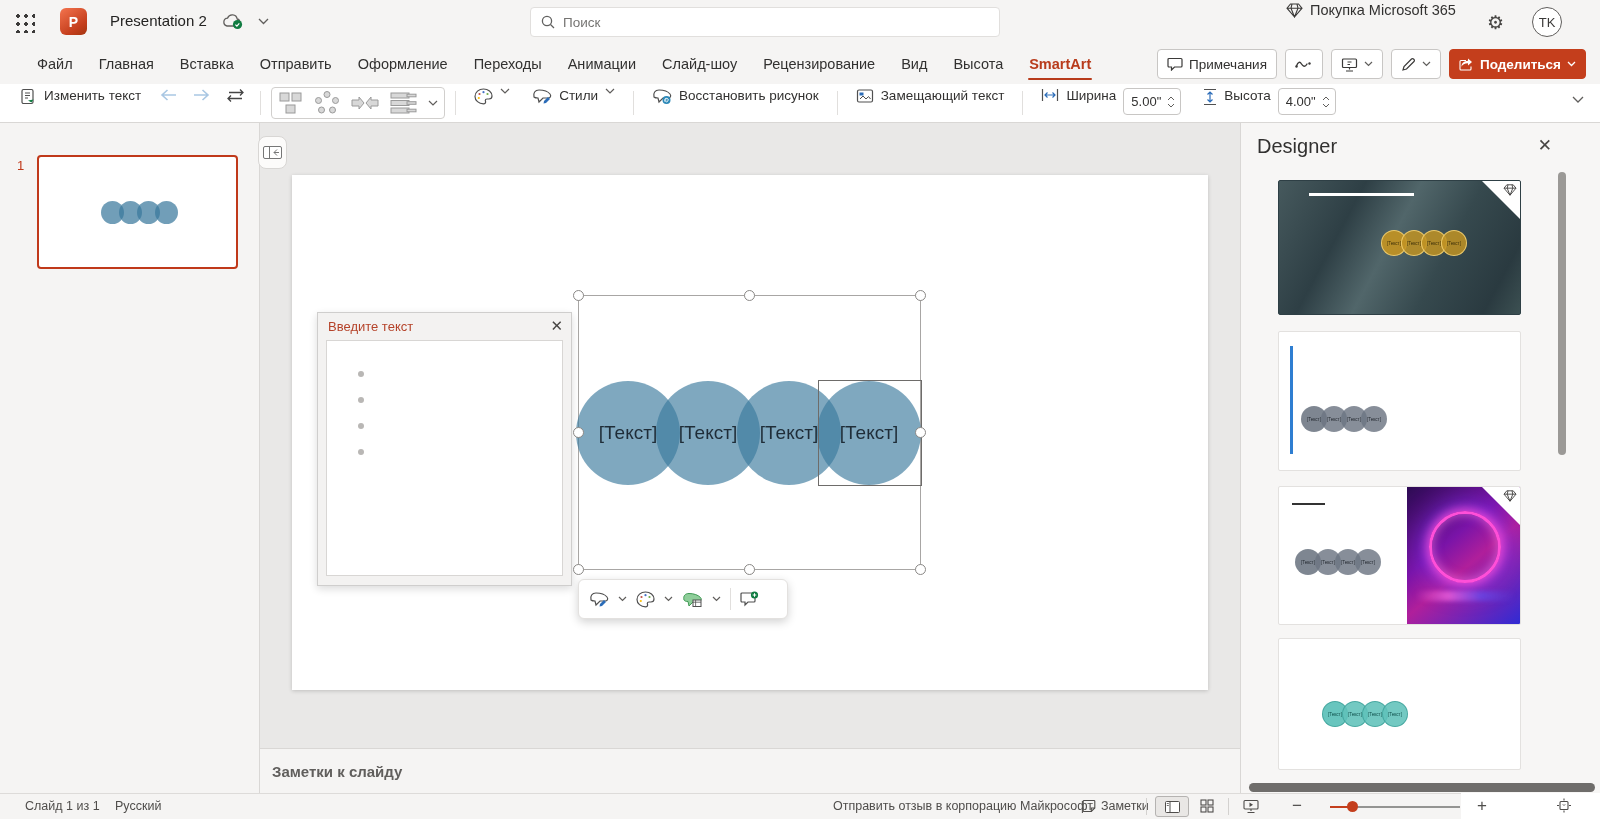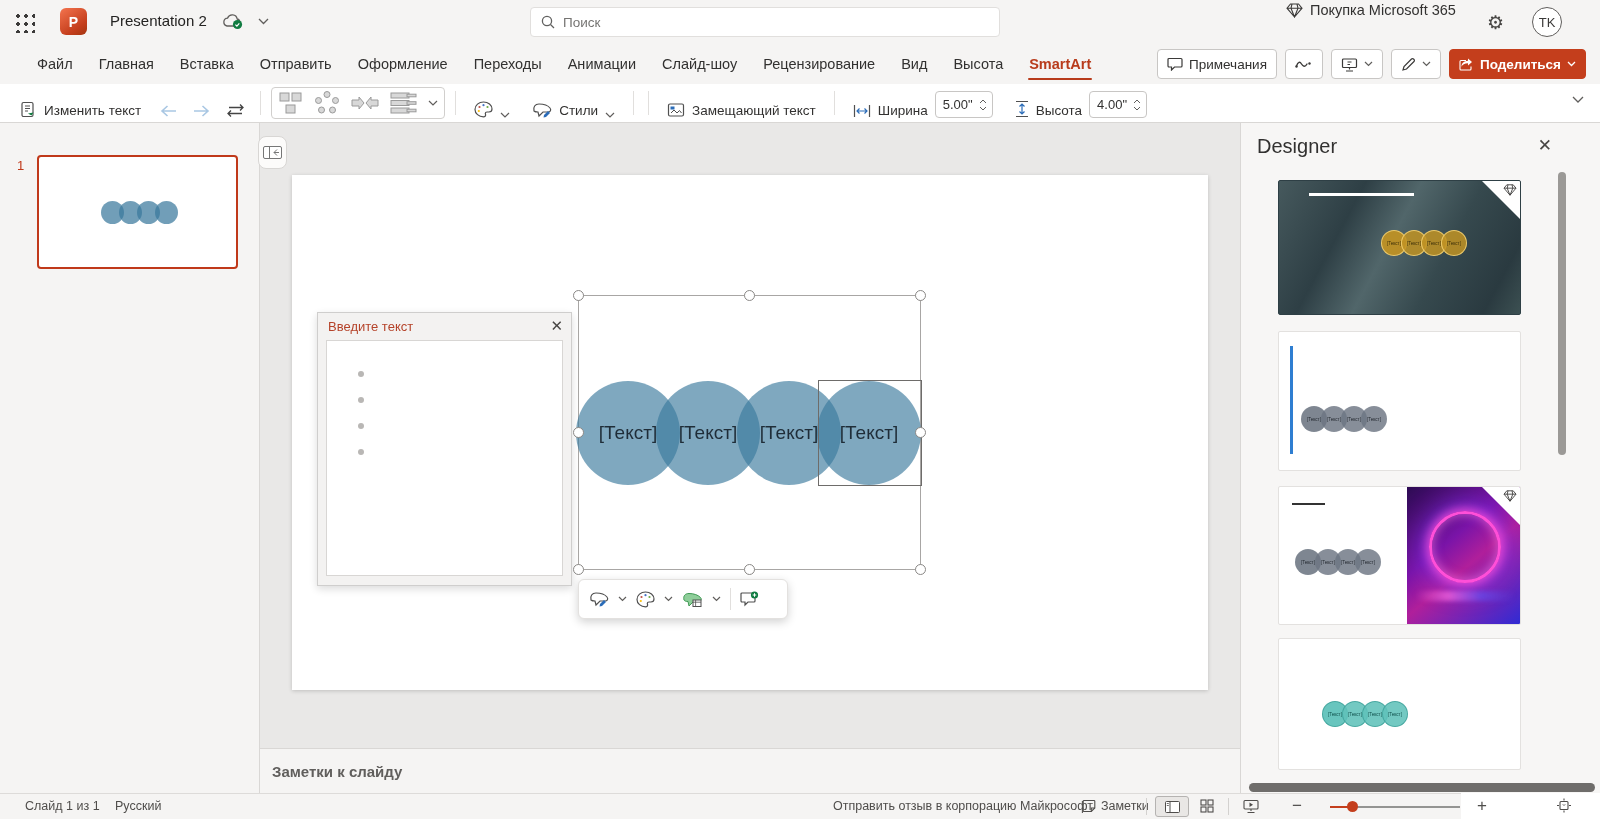--- a/index.html
+++ b/index.html
@@ -37,21 +37,21 @@
   .mtab.active { color:#b83b1b; font-weight:bold; }
   .mtab.active::after { content:""; position:absolute; left:12px; right:12px; bottom:4px; height:2.5px; background:#b83b1b; border-radius:2px; }
   #menu-right { position:absolute; right:14px; top:49px; display:flex; gap:8px; align-items:center; }
   .mbtn { background:#fff; border:1px solid #c8c6c4; border-radius:4px; height:30px; display:flex;
      align-items:center; gap:6px; padding:0 9px; font-size:13.5px; color:#323130; cursor:pointer; }
   #share-btn { background:#c43e1c; border:1px solid #c43e1c; color:#fff; font-weight:bold; }
 
   
   #ribbon { left:0; top:84px; width:1600px; height:39px; background:#fff; border-bottom:1px solid #d9d7d5;
      display:flex; align-items:center; padding-left:12px; gap:6px; }
-  .rbtn { display:flex; align-items:flex-end; gap:7px; padding:0 8px; height:30px; border-radius:4px;
+  .rbtn { display:flex; align-items:flex-start; gap:7px; padding:0 8px; height:30px; border-radius:4px;
      font-size:13.5px; color:#323130; cursor:pointer; white-space:nowrap; }
   .rdiv { width:1px; height:24px; background:#e1dfdd; margin:0 4px; }
   #layout-group { display:flex; align-items:center; border:1px solid #d1cfcd; border-radius:4px;
      height:32px; padding:0 6px; gap:10px; background:#fff; }
   .spinbox { display:flex; align-items:center; border:1px solid #c8c6c4; border-radius:4px; height:27px;
      width:58px; padding:0 4px 0 7px; background:#fff; }
   .spinbox input { width:36px; border:none; outline:none; font-size:13px; color:#323130;
      font-family:"Liberation Sans",sans-serif; background:transparent; }
   .stepper { display:flex; flex-direction:column; gap:2px; color:#605e5c; cursor:pointer; }
   #ribbon-collapse { position:absolute; right:16px; top:96px; color:#605e5c; cursor:pointer; }
@@ -327,20 +327,30 @@
           </svg>
       </span>
       <span>Стили</span>
       <span class="ic">
         <svg width="10" height="6" viewBox="0 0 10 6">
             <path d="M1 1l4 4 4-4" fill="none" stroke="#605e5c" stroke-width="1.2"></path>
           </svg>
       </span>
     </div>
     <div class="rdiv"></div>
+    <div class="rbtn">
+      <span class="ic">
+        <svg width="20" height="17" viewBox="0 0 20 17">
+            <path d="M2 9C1 5 3 2 7 2c5 0 9 1.5 11 4 1.4 1.8.5 4-2 4h-5l-4 4-1-4c-2 0-3.4-.4-4-1z" fill="none" stroke="#505050" stroke-width="1.2"></path>
+            <circle cx="14.5" cy="12" r="4" fill="#2b88b8"></circle>
+            <path d="M12.8 12a1.7 1.7 0 1 1 .5 1.2M12.8 13.6v-1.6h1.6" stroke="#fff" stroke-width="0.9" fill="none"></path>
+          </svg>
+      </span>
+      <span>Восстановить рисунок</span>
+    </div>
     <div class="rdiv"></div>
     <div class="rbtn">
       <span class="ic">
         <svg width="18" height="16" viewBox="0 0 18 16">
             <rect x="1.5" y="2" width="15" height="12" rx="1.5" fill="none" stroke="#505050" stroke-width="1.2"></rect>
             <path d="M3.5 4.5h4v3h-4z" fill="#2b6cb8"></path>
             <path d="M4 11l3-3 3 3 2.5-2.5 2 2.5" fill="none" stroke="#505050" stroke-width="1"></path>
           </svg>
       </span>
       <span>Замещающий текст</span>

